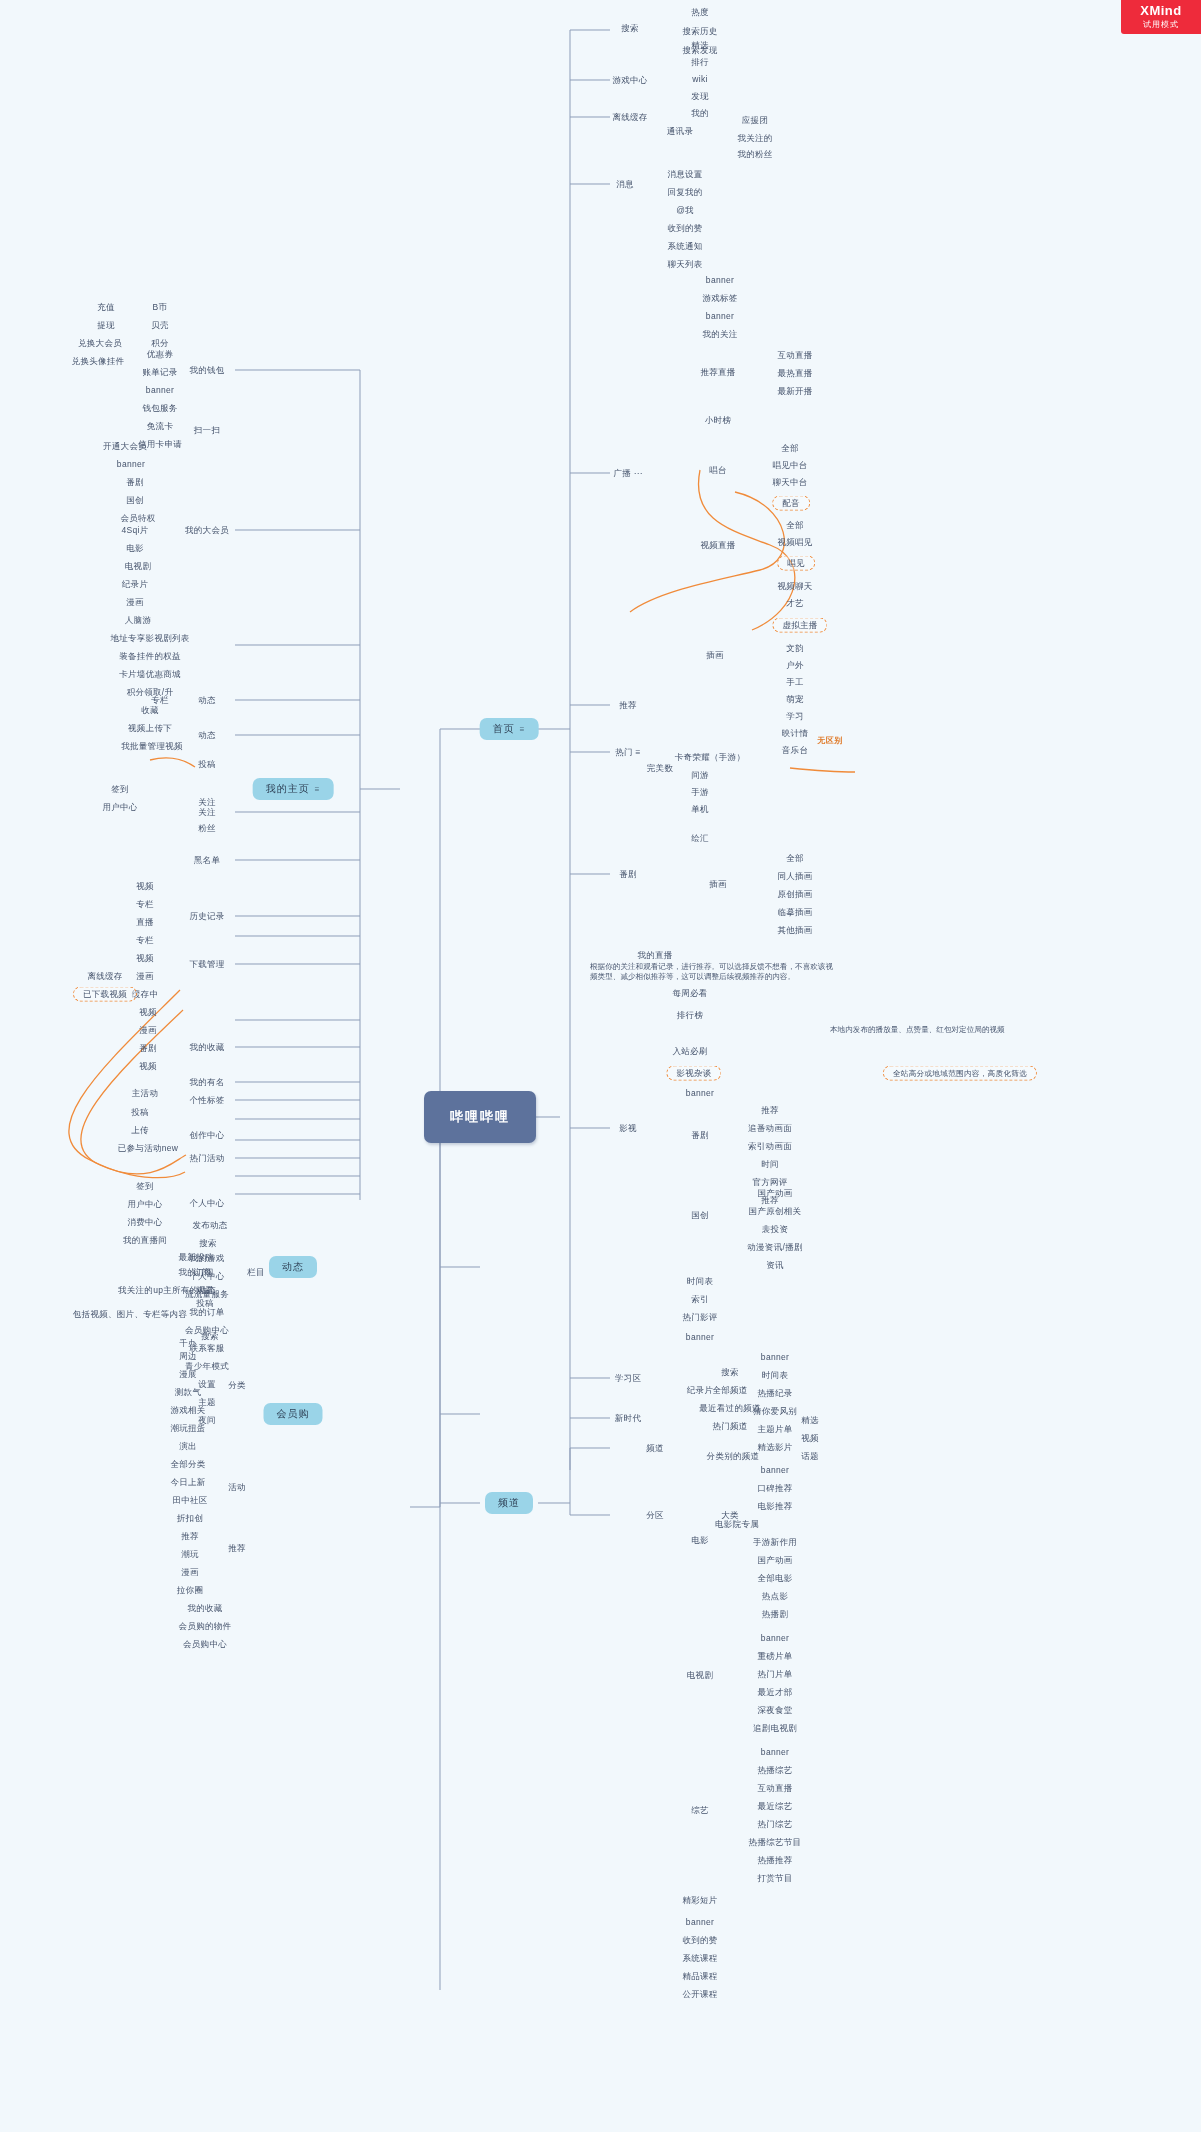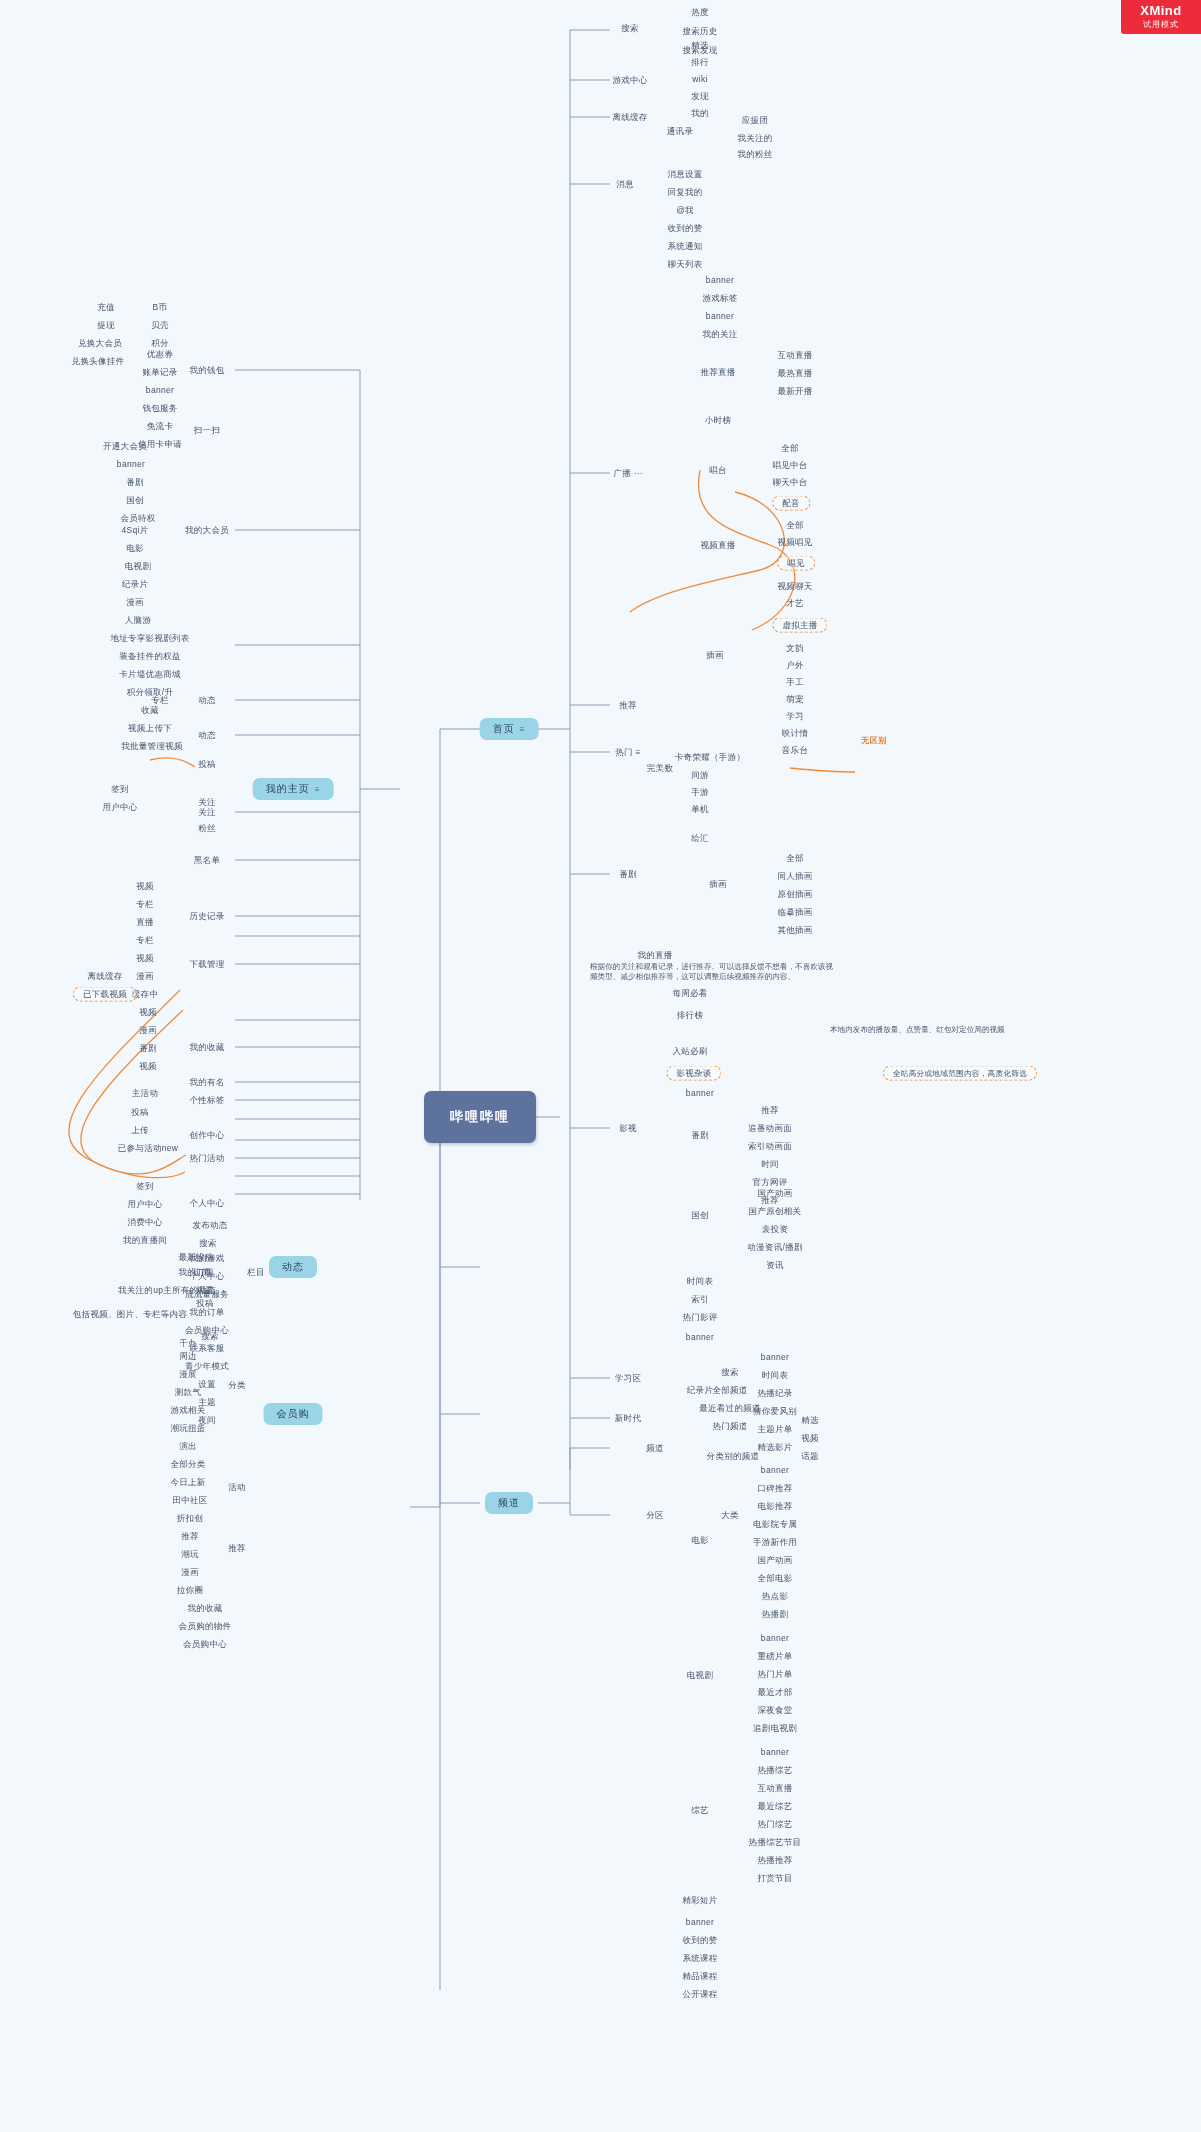--- a/index.html
+++ b/index.html
@@ -59,21 +59,20 @@
     padding:1px 9px;
     background:rgba(255,255,255,.25);
   }
   .note{
     position:absolute;
     transform:translate(-50%,-50%);
     font-size:8px;
     color:#e07b2a;
     font-weight:bold;
     letter-spacing:.5px;
-    margin-left:44px;
   }
   .para{
     position:absolute;
     transform:translate(0,-50%);
     font-size:7.6px;
     line-height:10px;
     color:#4a5871;
     width:250px;
     white-space:normal;
   }
@@ -299,21 +298,21 @@
   <div class="node" style="left:775px;top:1375px">时间表</div>
   <div class="node" style="left:775px;top:1393px">热播纪录</div>
   <div class="node" style="left:775px;top:1411px">猜你爱风别</div>
   <div class="node" style="left:775px;top:1429px">主题片单</div>
   <div class="node" style="left:775px;top:1447px">精选影片</div>
 
   <div class="node" style="left:700px;top:1540px">电影</div>
   <div class="node" style="left:775px;top:1470px">banner</div>
   <div class="node" style="left:775px;top:1488px">口碑推荐</div>
   <div class="node" style="left:775px;top:1506px">电影推荐</div>
-  <div class="node" style="left:775px;top:1524px">电影院专属</div>
+  <div class="node" style="left:737px;top:1524px">电影院专属</div>
   <div class="node" style="left:775px;top:1542px">手游新作用</div>
   <div class="node" style="left:775px;top:1560px">国产动画</div>
   <div class="node" style="left:775px;top:1578px">全部电影</div>
   <div class="node" style="left:775px;top:1596px">热点影</div>
   <div class="node" style="left:775px;top:1614px">热播剧</div>
 
   <div class="node" style="left:700px;top:1675px">电视剧</div>
   <div class="node" style="left:775px;top:1638px">banner</div>
   <div class="node" style="left:775px;top:1656px">重磅片单</div>
   <div class="node" style="left:775px;top:1674px">热门片单</div>

